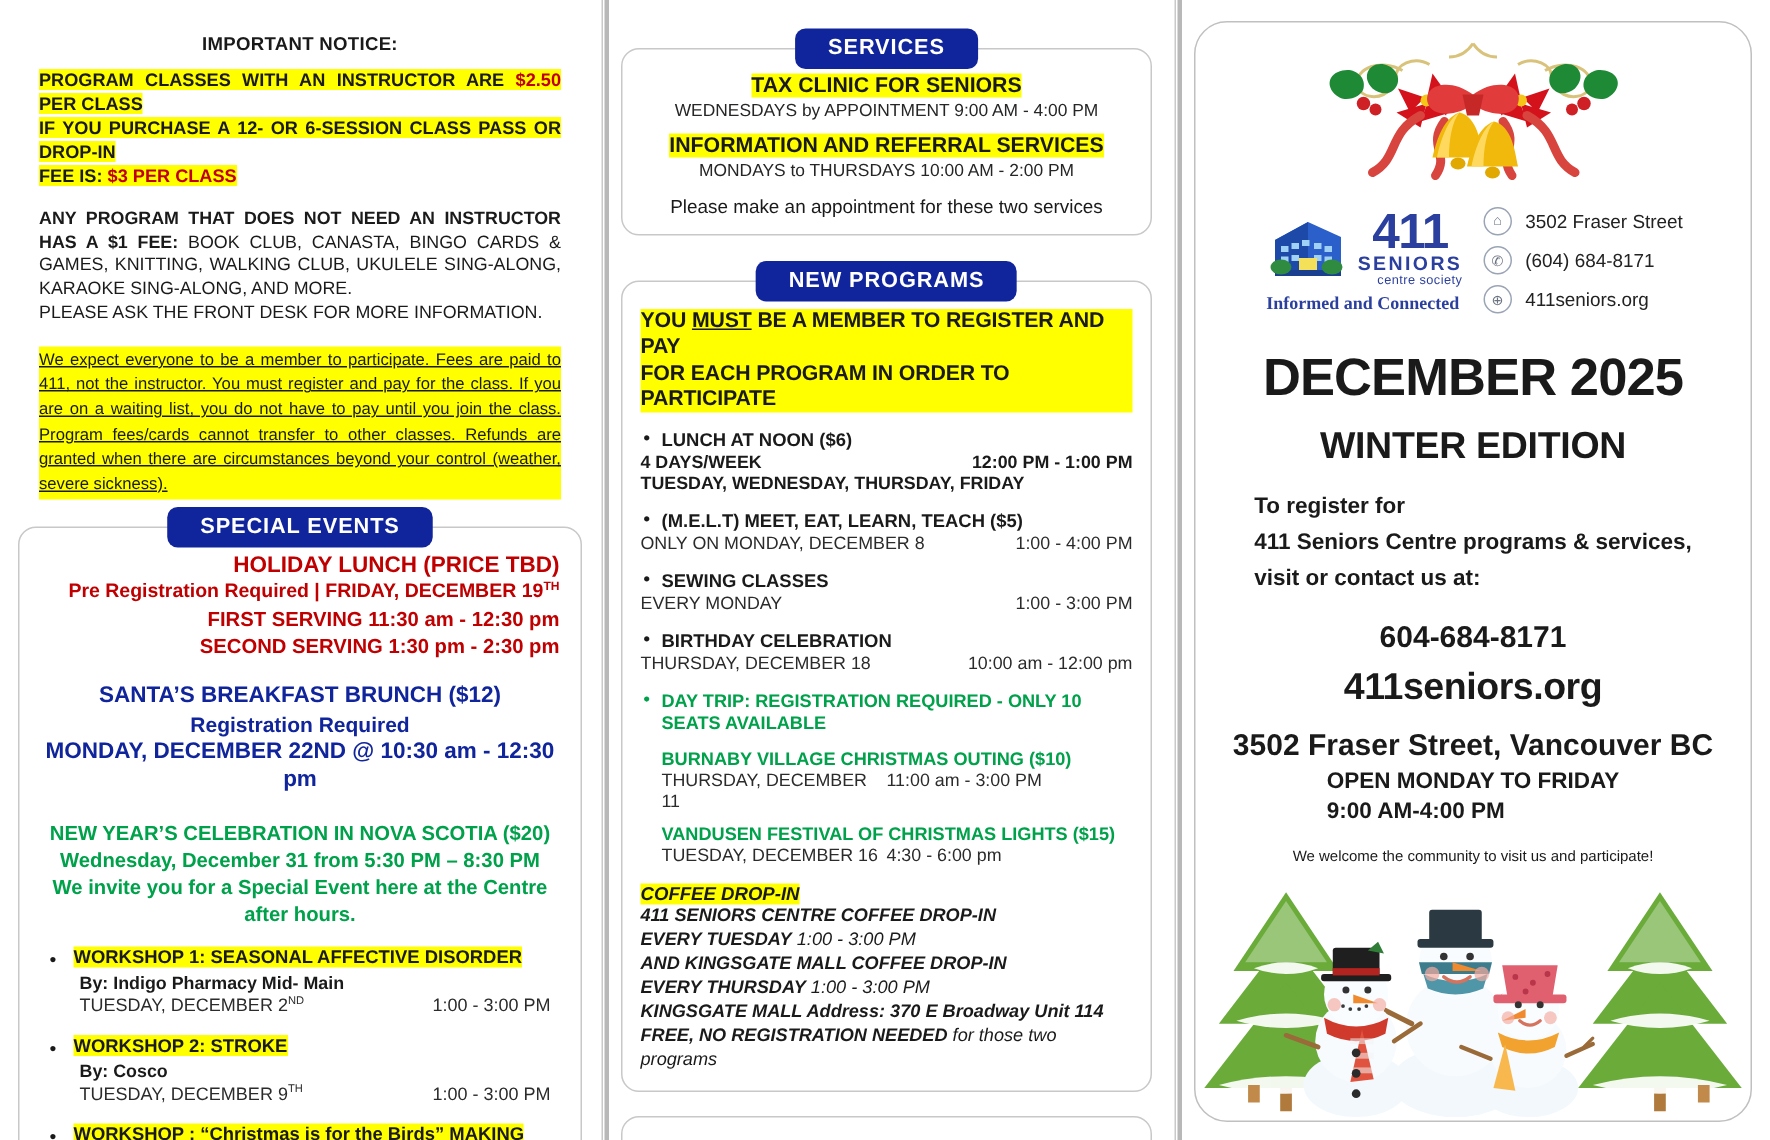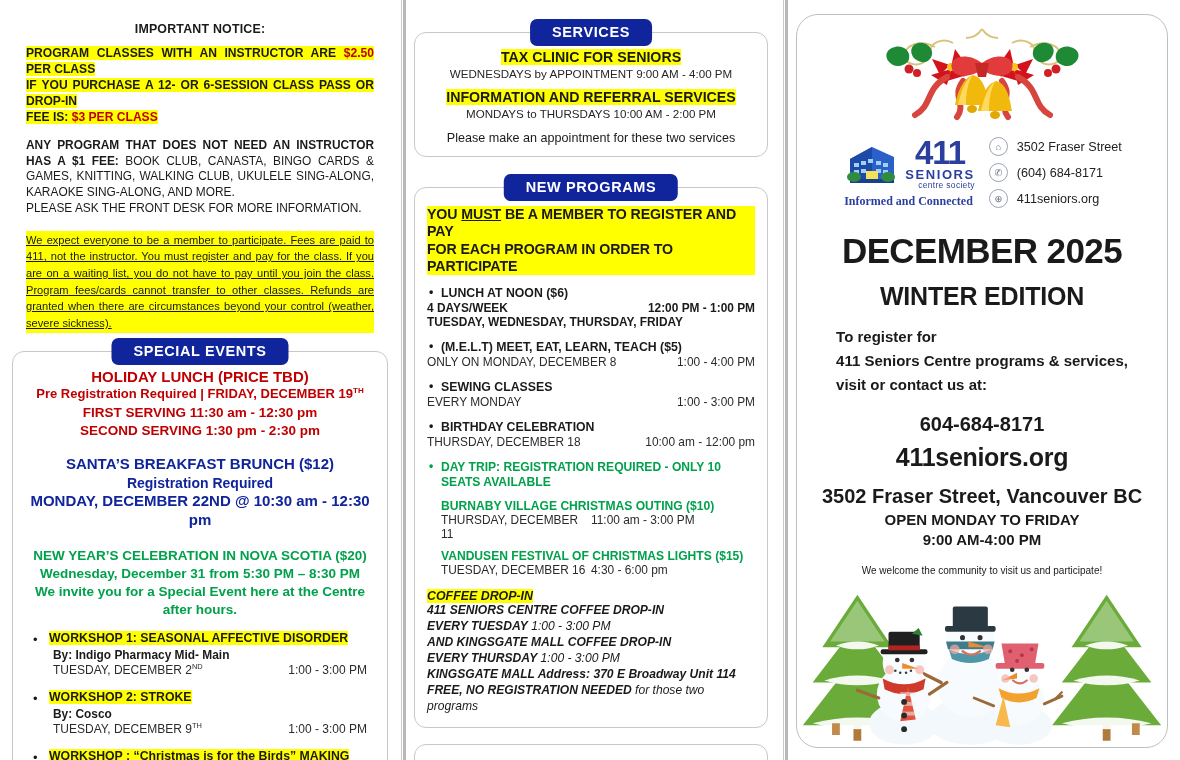--- a/index.html
+++ b/index.html
@@ -69,21 +69,21 @@
     margin-top:14px;background:#ffff00;
     font-size:11.1px;line-height:1.5;text-align:justify;
     text-decoration:underline;
     padding:1px 0;
   }
 
   .special{
     margin:18px 12px 0 12px;padding:16px 14px 12px;
   }
   .ev-center{text-align:center;}
-  .ev-red{color:#c00000;font-weight:bold;}
+  .ev-red{color:#c00000;font-weight:bold;text-align:right;}
   .ev-navy{color:#10249b;font-weight:bold;}
   .ev-green{color:#00a14b;font-weight:bold;}
   .l15{font-size:15px;line-height:1.26;}
   .l13{font-size:13px;line-height:1.3;}
   .l135{font-size:13.5px;line-height:1.32;}
   .l14{font-size:14px;line-height:1.3;}
 
   .wsitem{margin-top:13px;font-size:12px;position:relative;padding-left:22px;}
   .wsitem .bullet{position:absolute;left:6px;top:1px;font-size:13px;}
   .ws-title{font-weight:bold;font-size:12.3px;line-height:1.28;}
@@ -149,21 +149,21 @@
   .contact{display:flex;flex-direction:column;gap:7px;}
   .contact-row{display:flex;align-items:center;gap:9px;font-size:12.6px;color:#222;}
   .cicon{width:17px;height:17px;border-radius:50%;border:1.4px solid #9aa4b5;display:flex;align-items:center;justify-content:center;color:#6b7280;font-size:9.5px;flex:0 0 auto;}
 
   .big-title{font-size:35px;font-weight:bold;letter-spacing:-.6px;margin-top:22px;}
   .sub-title{font-size:25px;font-weight:bold;margin-top:11px;letter-spacing:-.2px;}
   .reg{font-size:15px;font-weight:bold;line-height:1.62;margin-top:14px;}
   .phone{font-size:20px;font-weight:bold;margin-top:15px;}
   .site{font-size:25px;font-weight:bold;margin-top:7px;letter-spacing:-.3px;}
   .addr{font-size:20px;font-weight:bold;margin-top:13px;}
-  .hours{font-size:15px;font-weight:bold;line-height:1.38;margin-top:2px;text-align:center;}
+  .hours{font-size:15px;font-weight:bold;line-height:1.38;margin-top:2px;}
   .welcome{font-size:10px;font-weight:500;margin-top:14px;}
   .snow-wrap{position:absolute;left:0;right:0;bottom:0;display:flex;justify-content:center;}
 </style>
 </head>
 <body>
 
 <div class="page">
 
   <div class="fold f1"></div>
   <div class="fold f2"></div>

